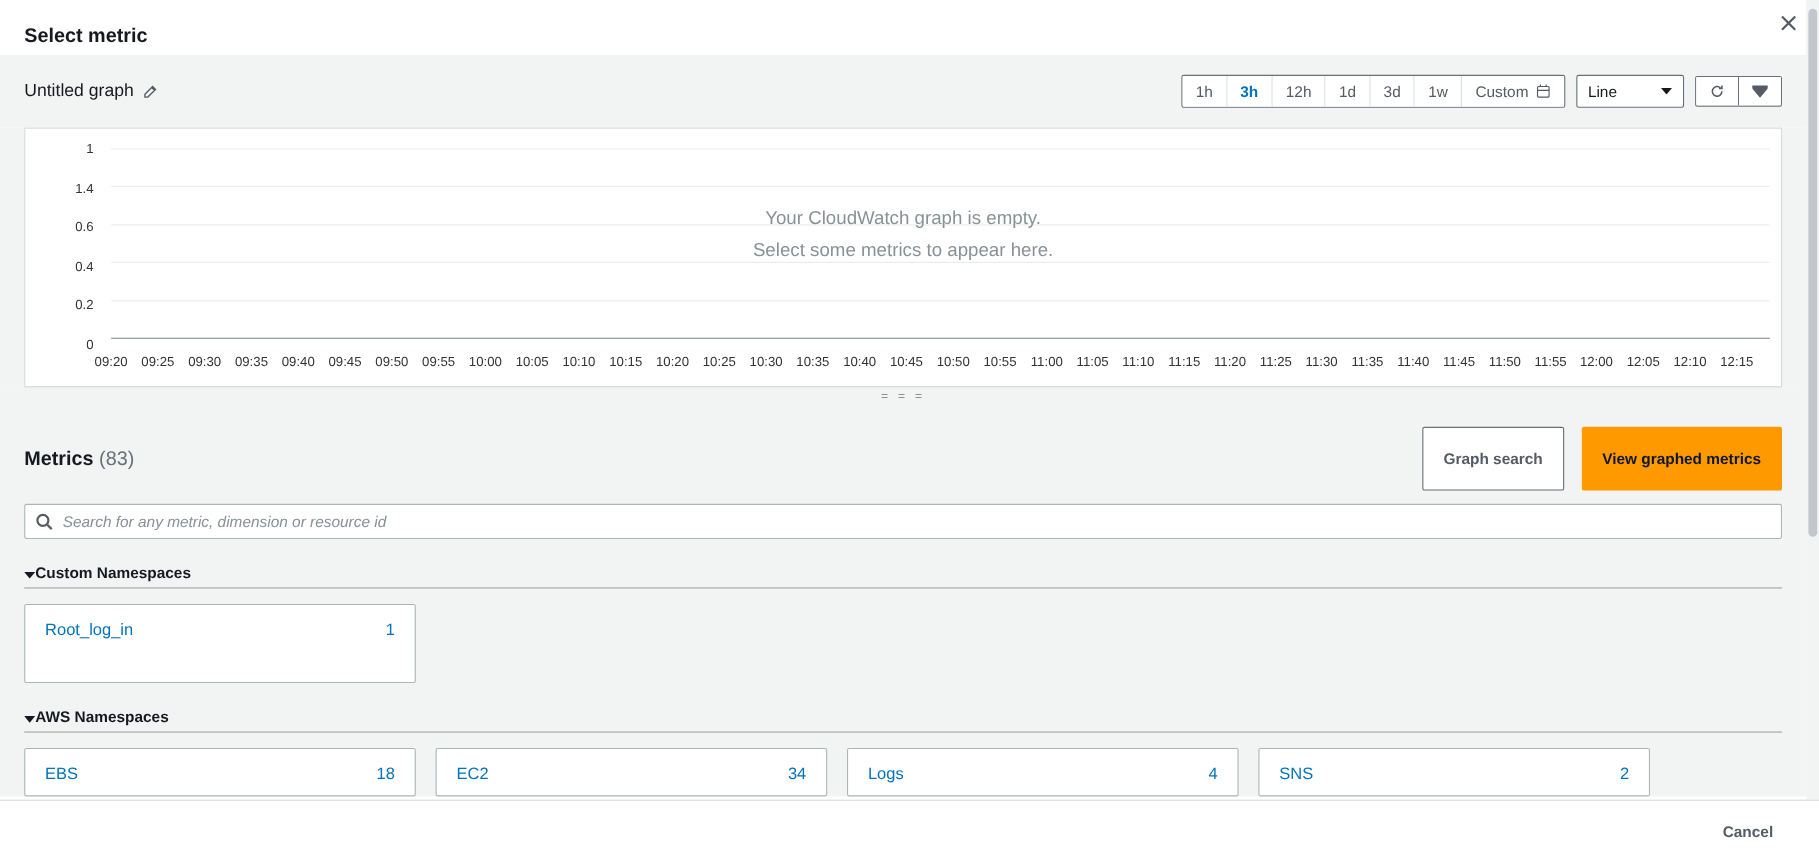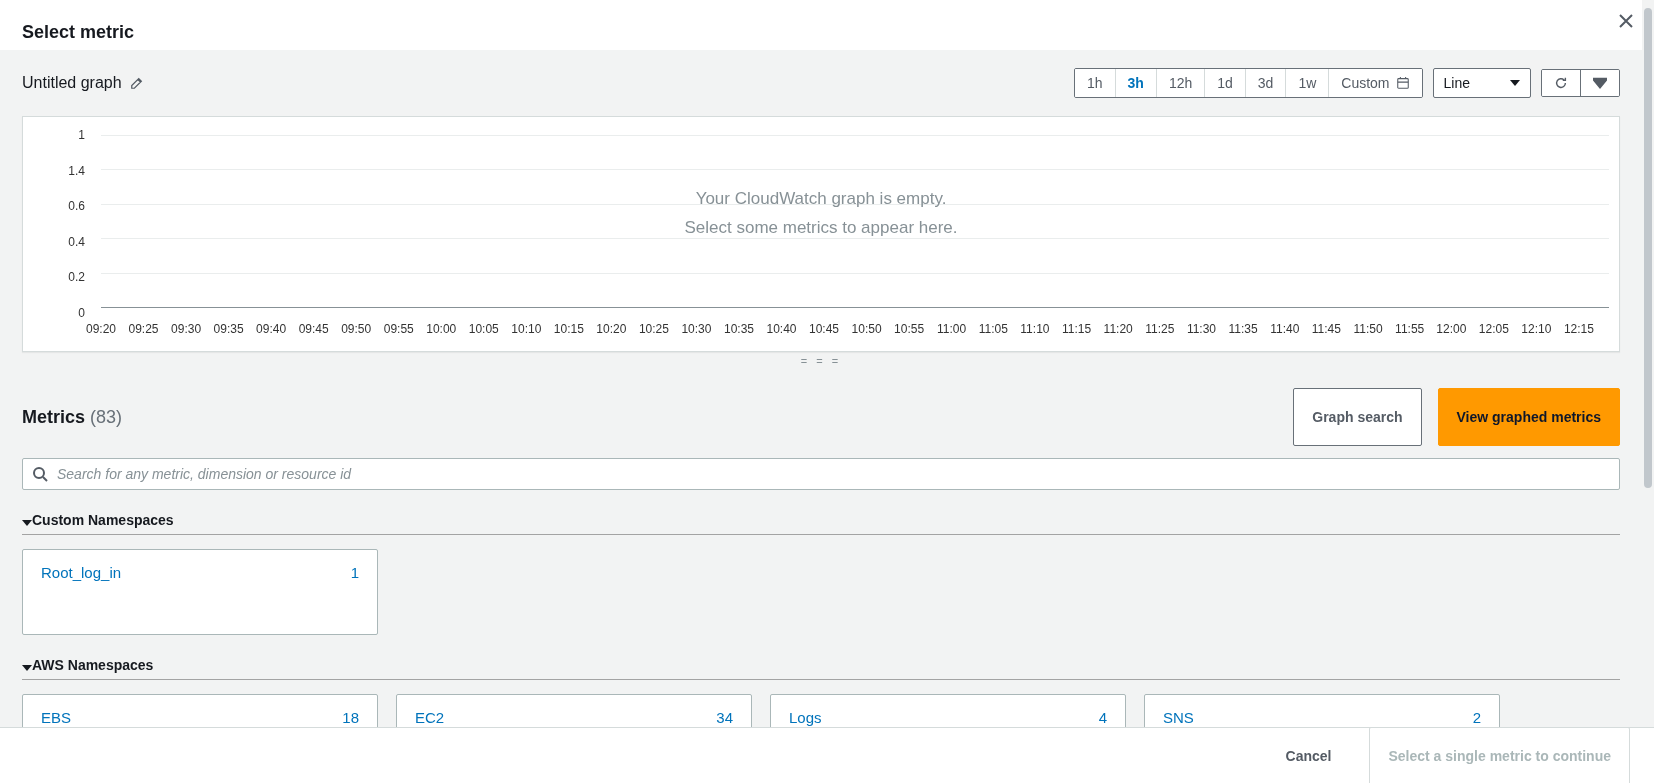--- a/index.html
+++ b/index.html
@@ -44,21 +44,21 @@
   .btn.primary{background:#ff9900;border-color:#ff9900;color:#0f172a;text-align:center;}
   .btn.link{border:none;background:none;color:#545b64;}
   .search-wrap{margin-top:12px;position:relative;}
   .search-wrap svg{position:absolute;left:10px;top:50%;transform:translateY(-50%);width:16px;height:16px;stroke:#545b64;stroke-width:2;fill:none;}
   .search-input{width:100%;border:1px solid #aab7b8;border-radius:2px;padding:7px 10px 7px 34px;font-size:14px;color:#16191f;}
   .search-input::placeholder{color:#879196;font-style:italic;}
   .section{margin-top:22px;}
   .section-h{display:flex;align-items:flex-end;gap:0;font-size:14px;font-weight:700;cursor:pointer;border-bottom:1px solid #a3a3a3;padding-bottom:6px;}
   .section-h svg{width:10px;height:10px;}
   .cards{display:flex;gap:18px;margin-top:14px;flex-wrap:wrap;}
-  .ns-card{width:356px;height:86px;border:1px solid #aab7b8;border-radius:2px;background:#fff;padding:14px 18px;display:flex;justify-content:space-between;align-items:flex-start;cursor:pointer;color:#0073bb;font-size:15px;}
+  .ns-card{width:356px;height:72px;border:1px solid #aab7b8;border-radius:2px;background:#fff;padding:14px 18px;display:flex;justify-content:space-between;align-items:flex-start;cursor:pointer;color:#0073bb;font-size:15px;}
   .ns-card .num{color:#0073bb;}
   .footer{position:absolute;left:0;right:0;bottom:0;height:56px;background:#fff;border-top:1px solid #d5dbdb;display:flex;align-items:center;justify-content:flex-end;gap:20px;padding:0 24px;}
   .btn.disabled{color:#aab7b8;border-color:#d5dbdb;cursor:not-allowed;}
   .scroll-track{position:absolute;right:0;top:0;bottom:0;width:12px;background:#f2f3f3;}
   .scroll-thumb{position:absolute;right:2px;top:8px;width:8px;height:480px;background:#c1c7cc;border-radius:4px;}
   .body-clip{position:absolute;left:0;right:12px;top:50px;bottom:56px;overflow:hidden;}
   .aws-cards .ns-card{height:44px;padding-bottom:0;overflow:hidden;}
 </style>
 </head>
 <body>
@@ -250,15 +250,14 @@
               <span>SNS</span>
               <span class="num">2</span>
             </div>
           </div>
       </div>
     </div>
   </div>
 
   <div class="footer">
     <button class="btn link">Cancel</button>
-    <button class="btn disabled">Select a single metric to continue</button>
   </div>
 </div>
 
 </body></html>

